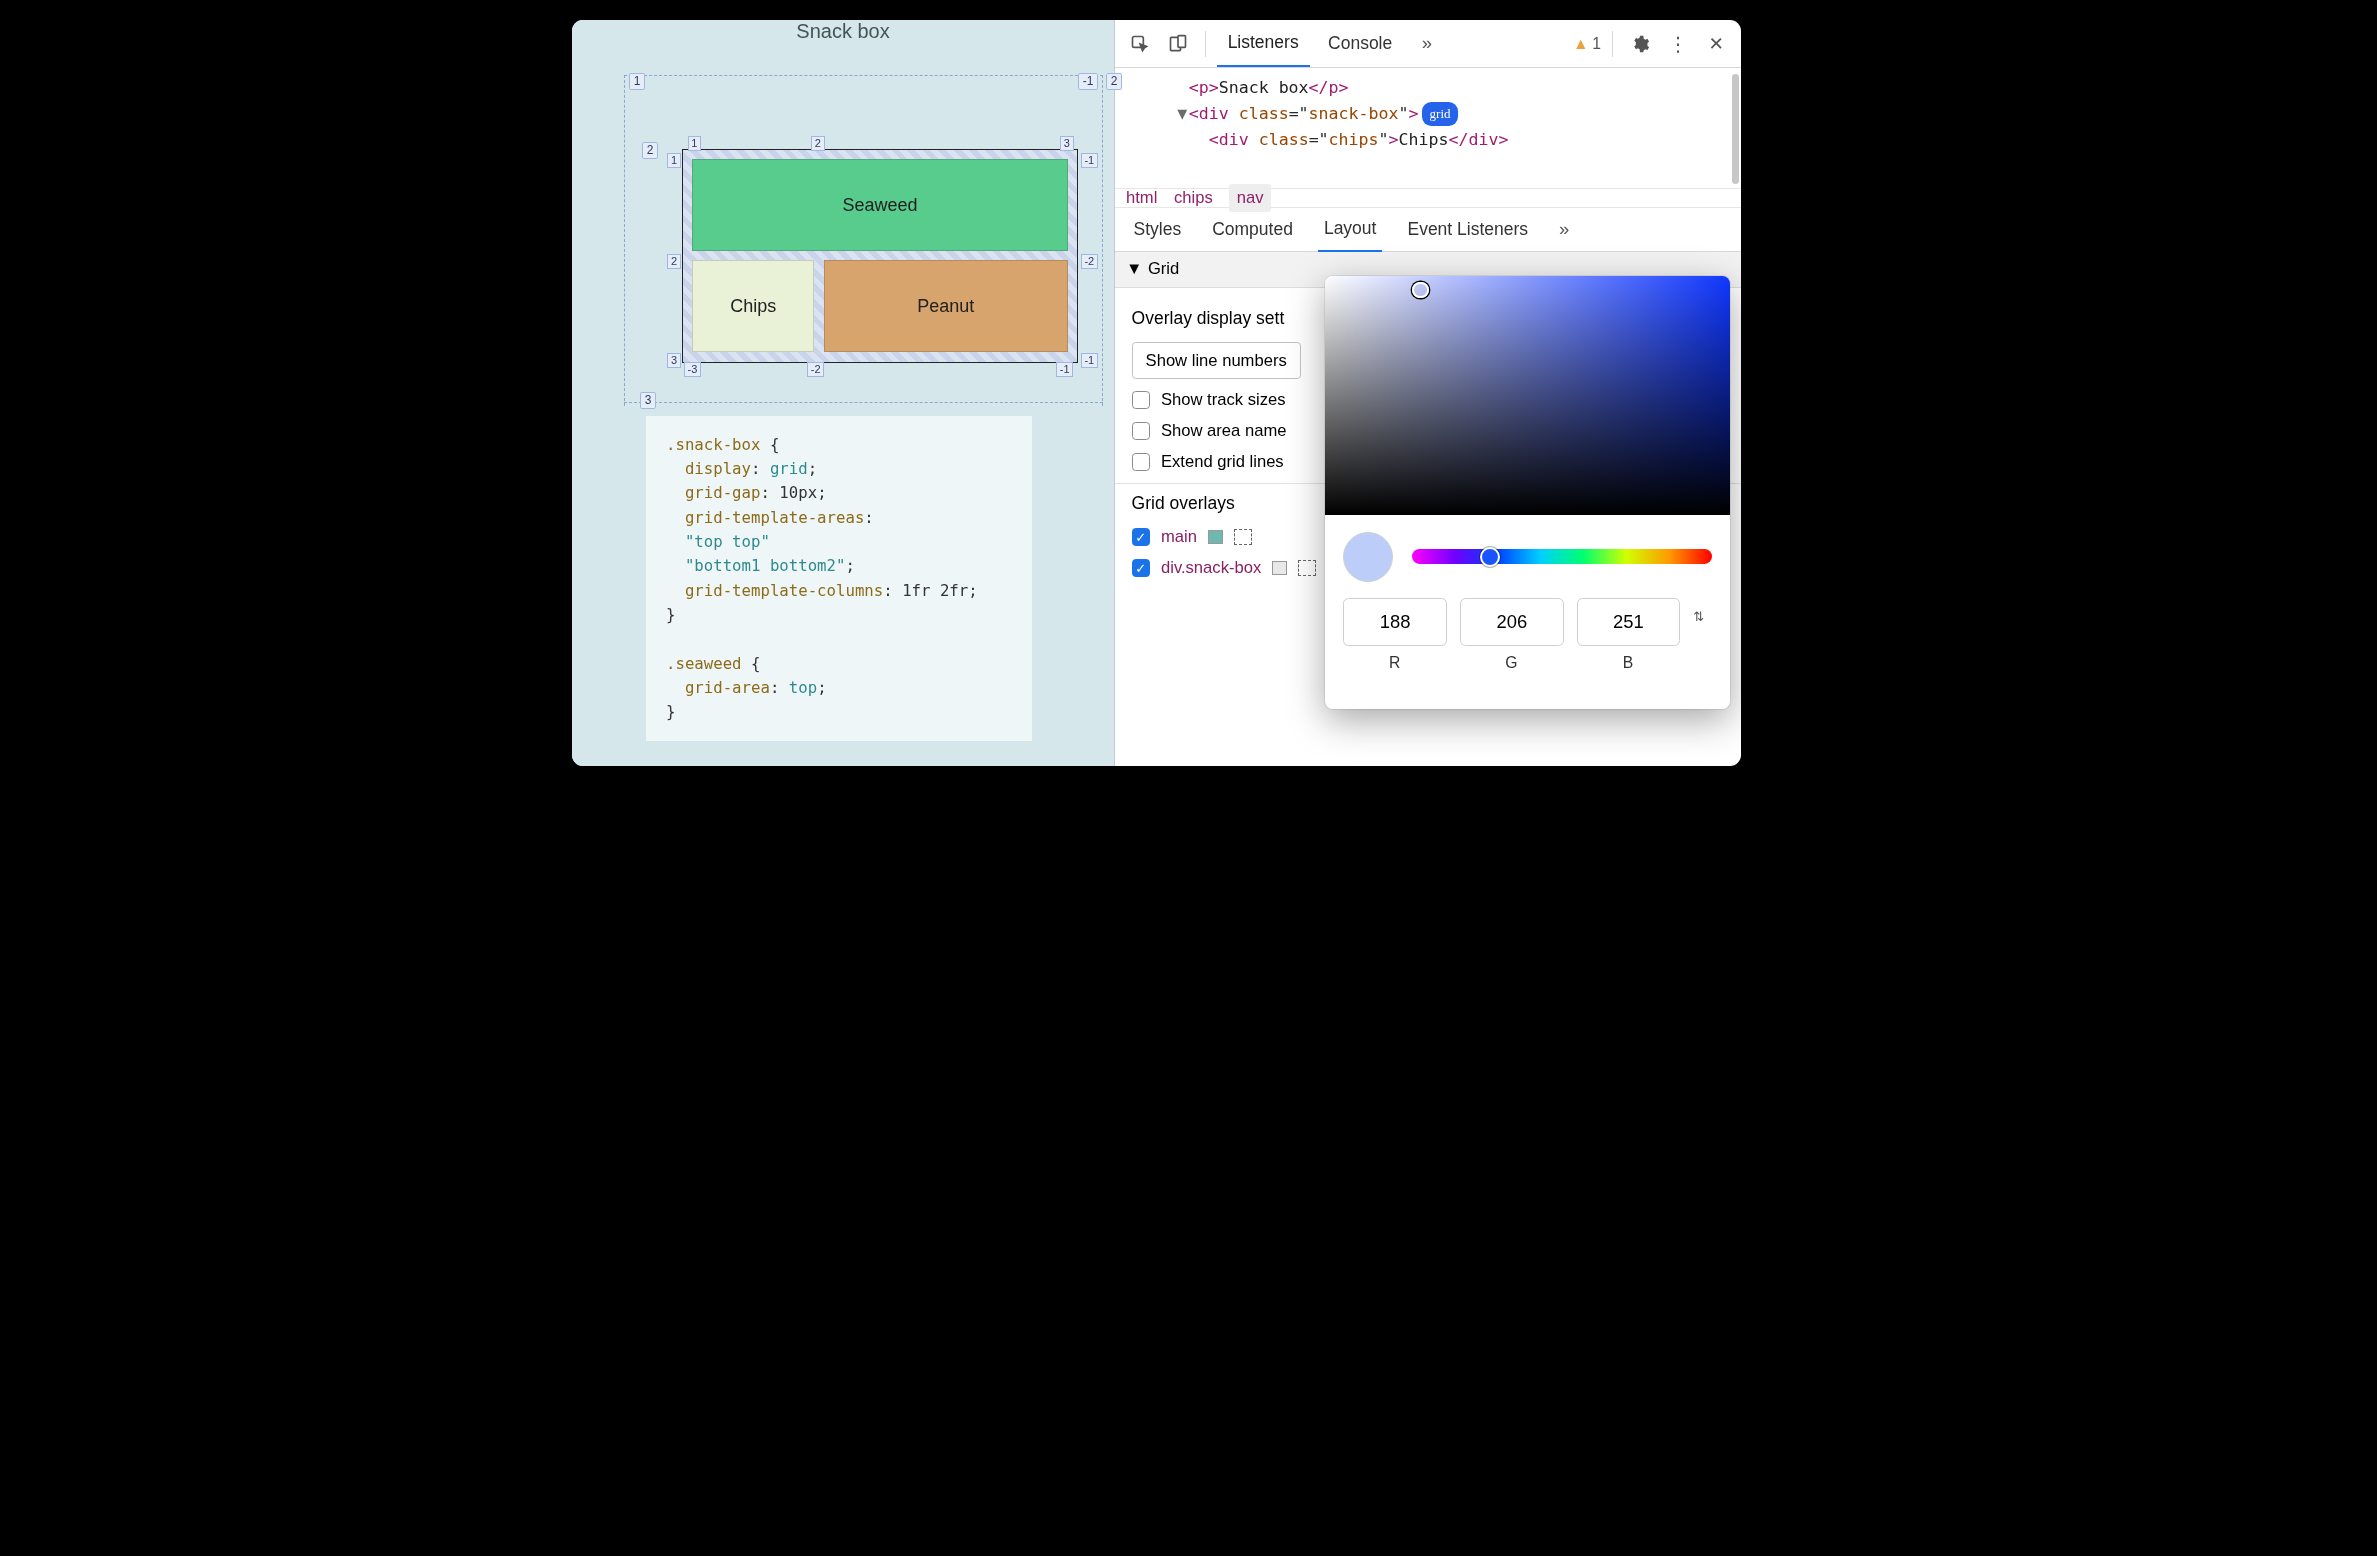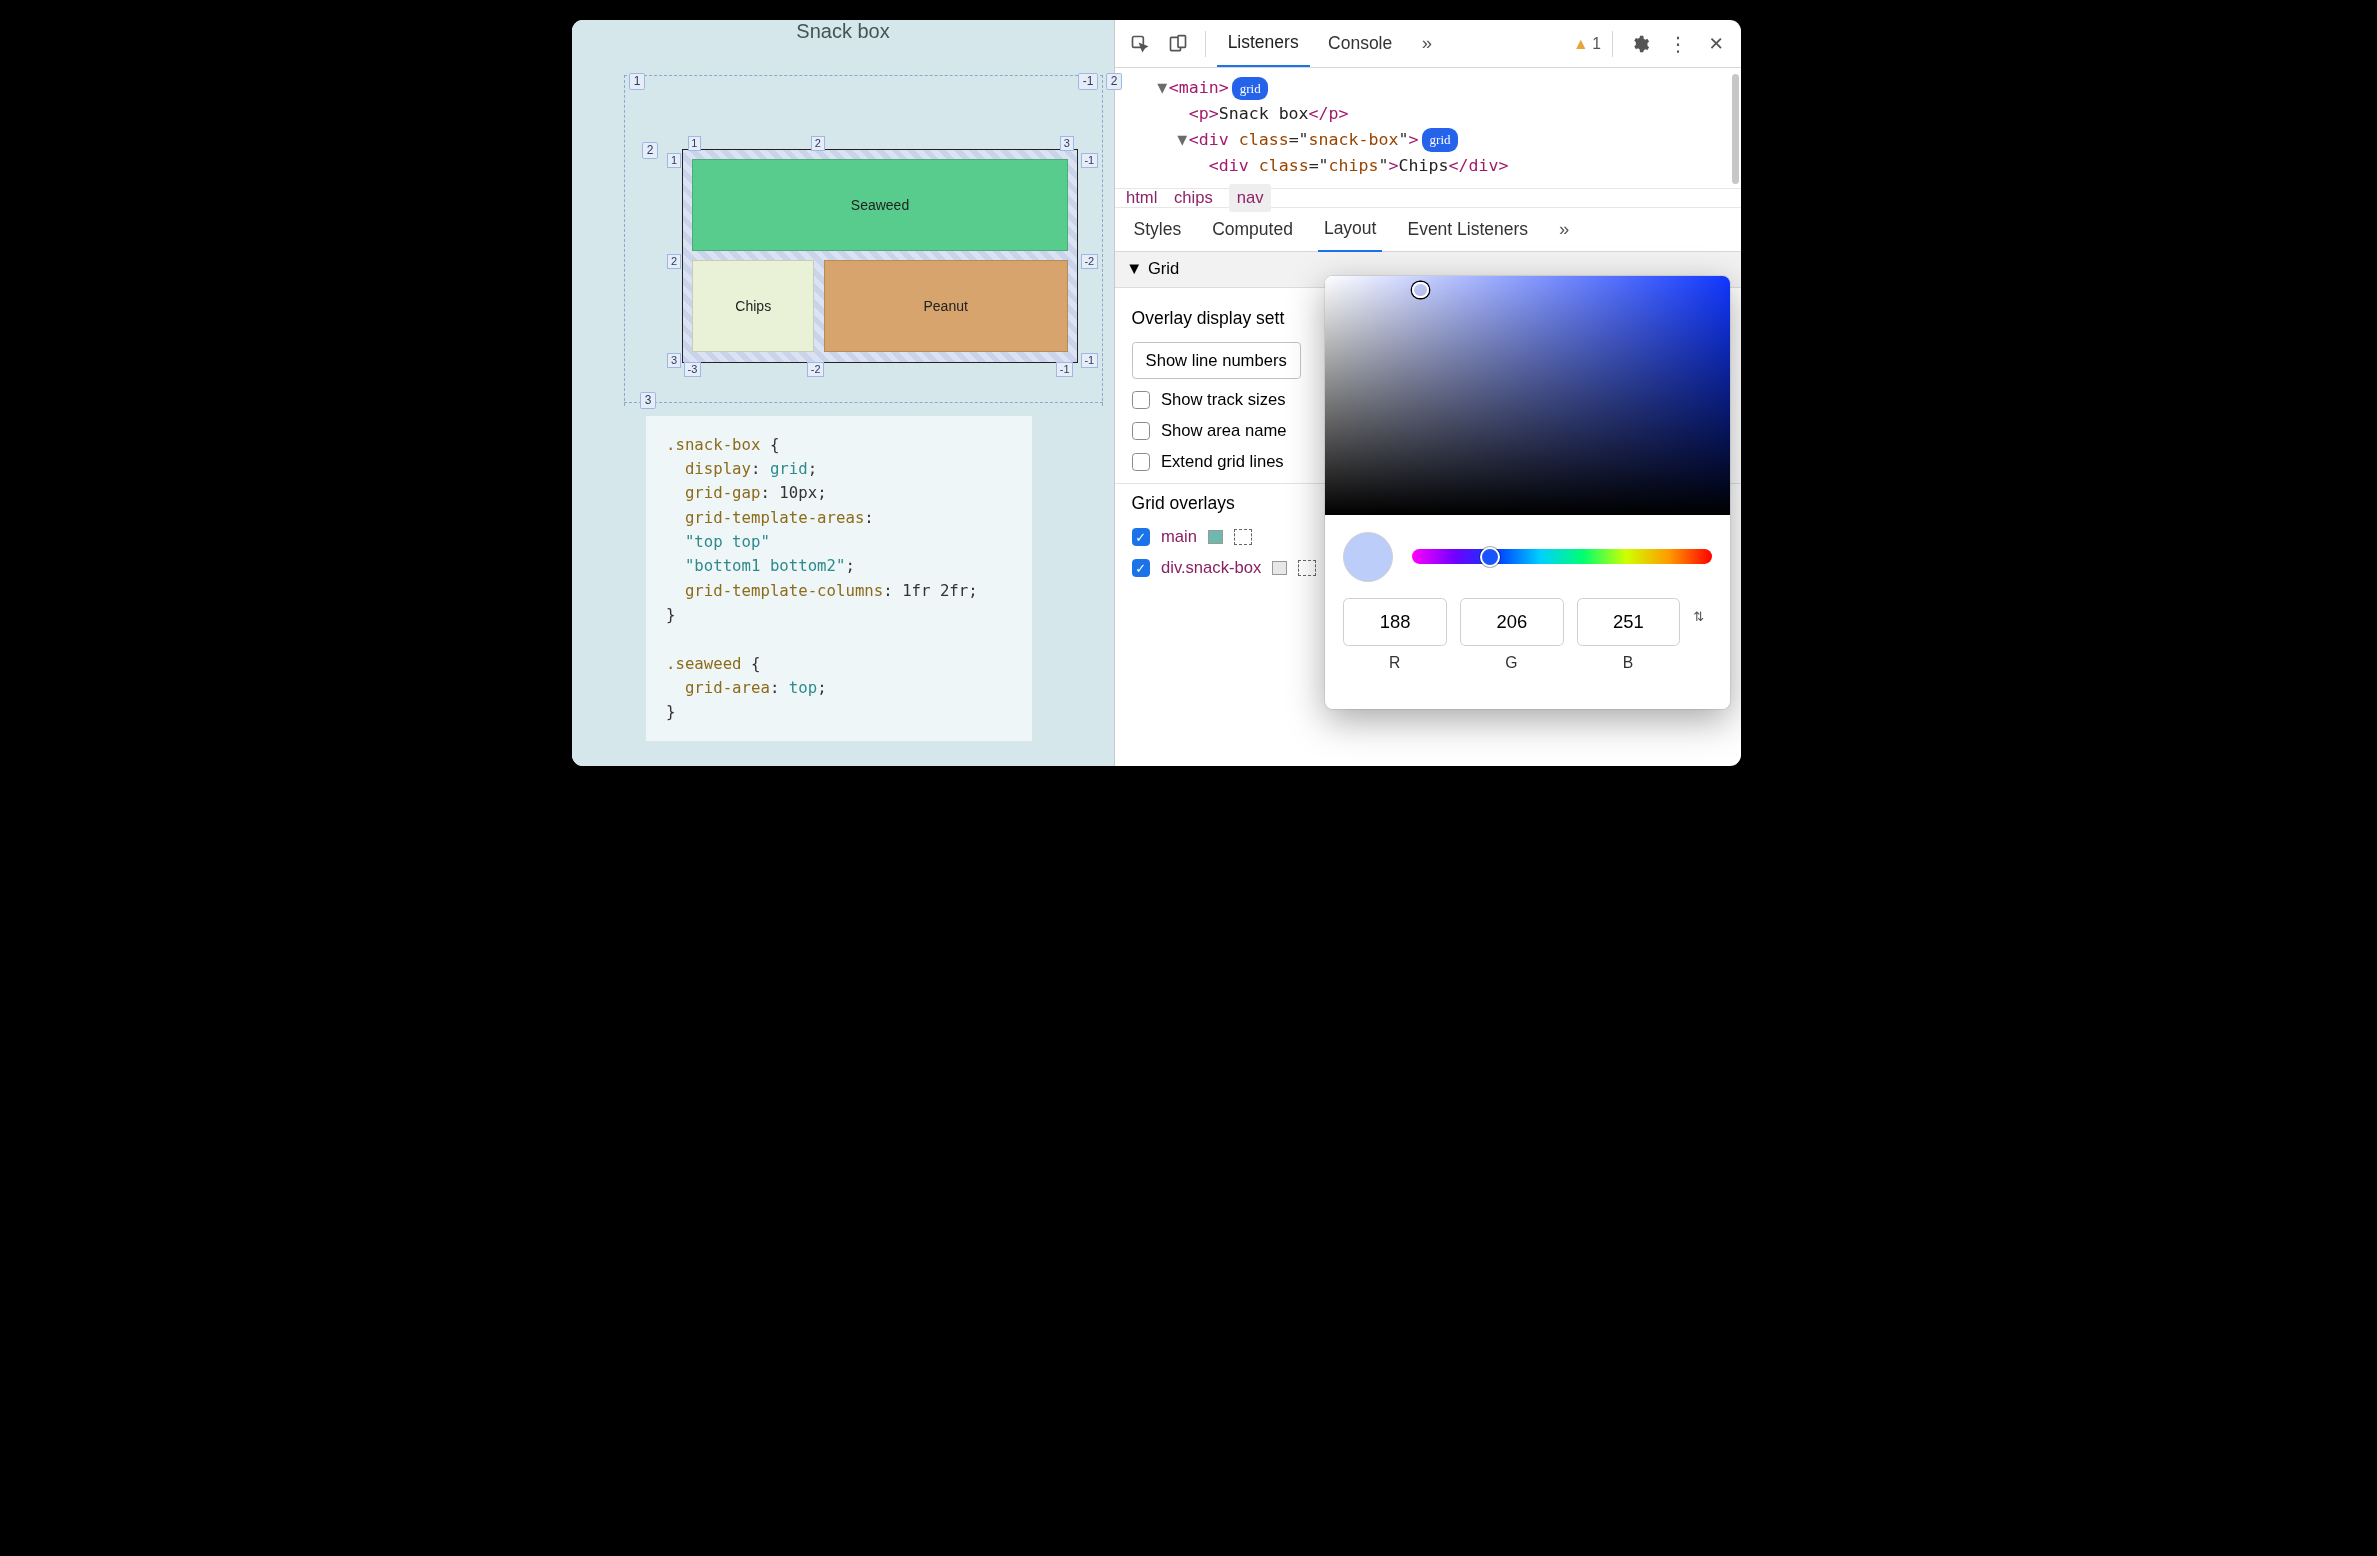--- a/index.html
+++ b/index.html
@@ -46,21 +46,21 @@
 .snack-box-wrap {
   position:absolute; top:129px; left:110px; width:396px;
 }
 .snack-box {
   display:grid; grid-template-columns:1fr 2fr; grid-gap:9.2px;
   border:1.8px solid #222; padding:9.2px;
   background: repeating-linear-gradient(45deg,#c9d4ea 0 5.5px,#dbe3f2 5.5px 11px);
 }
 .snack-box > div {
   display:flex; align-items:center; justify-content:center;
-  font-size:14px; color:#222; height:92px; border:0.9px solid rgba(0,0,0,0.15);
+  font-size:18px; color:#222; height:92px; border:0.9px solid rgba(0,0,0,0.15);
 }
 .seaweed { grid-column:1 / span 2; background:#58cc8c; }
 .chips   { background:#e9f1d6; }
 .peanut  { background:#d6a46c; }
 
 
 .tick {
   position:absolute; background:#e6edf7; border:0.9px solid #9fb7e4;
   font-size:11px; color:#2a3a66; padding:0 2.8px; line-height:13px;
 }
@@ -248,23 +248,20 @@
           <svg width="20" height="20" viewBox="0 0 24 24" fill="#555">
               <path d="M12 8a4 4 0 100 8 4 4 0 000-8zm9 4a7 7 0 00-.1-1.2l2-1.6-2-3.4-2.4 1a7 7 0 00-2-1.2L16 2h-4l-.5 2.6a7 7 0 00-2 1.2l-2.4-1-2 3.4 2 1.6A7 7 0 007 12c0 .4 0 .8.1 1.2l-2 1.6 2 3.4 2.4-1c.6.5 1.3.9 2 1.2L12 22h4l.5-2.6c.7-.3 1.4-.7 2-1.2l2.4 1 2-3.4-2-1.6c.1-.4.1-.8.1-1.2z"></path>
             </svg>
         </div>
         <div class="tb-btn" style="font-size:20px;color:#555;">⋮</div>
         <div class="tb-btn" style="font-size:18.4px;color:#555;">✕</div>
       </div>
 
       <div style="position:relative;">
       <div class="dom-tree">
-        <span class="lvl" style="padding-left:37px;">
-          <span class="ar">▼</span><span class="tag">&lt;</span><span class="tag">main</span><span class="tag">&gt;</span><span class="grid-badge">grid</span>
-        </span>
         <span class="lvl" style="padding-left:70px;">
           <span class="tag">&lt;</span><span class="tag">p</span><span class="tag">&gt;</span><span class="txt">Snack box</span><span class="tag">&lt;/</span><span class="tag">p</span><span class="tag">&gt;</span>
         </span>
         <span class="lvl" style="padding-left:57px;">
           <span class="ar">▼</span><span class="tag">&lt;</span><span class="tag">div</span> <span class="attr">class</span>="<span class="attr">snack-box</span>"<span class="tag">&gt;</span><span class="grid-badge">grid</span>
         </span>
         <span class="lvl" style="padding-left:90px;">
           <span class="tag">&lt;</span><span class="tag">div</span> <span class="attr">class</span>="<span class="attr">chips</span>"<span class="tag">&gt;</span><span class="txt">Chips</span><span class="tag">&lt;/</span><span class="tag">div</span><span class="tag">&gt;</span>
         </span>
       </div>

